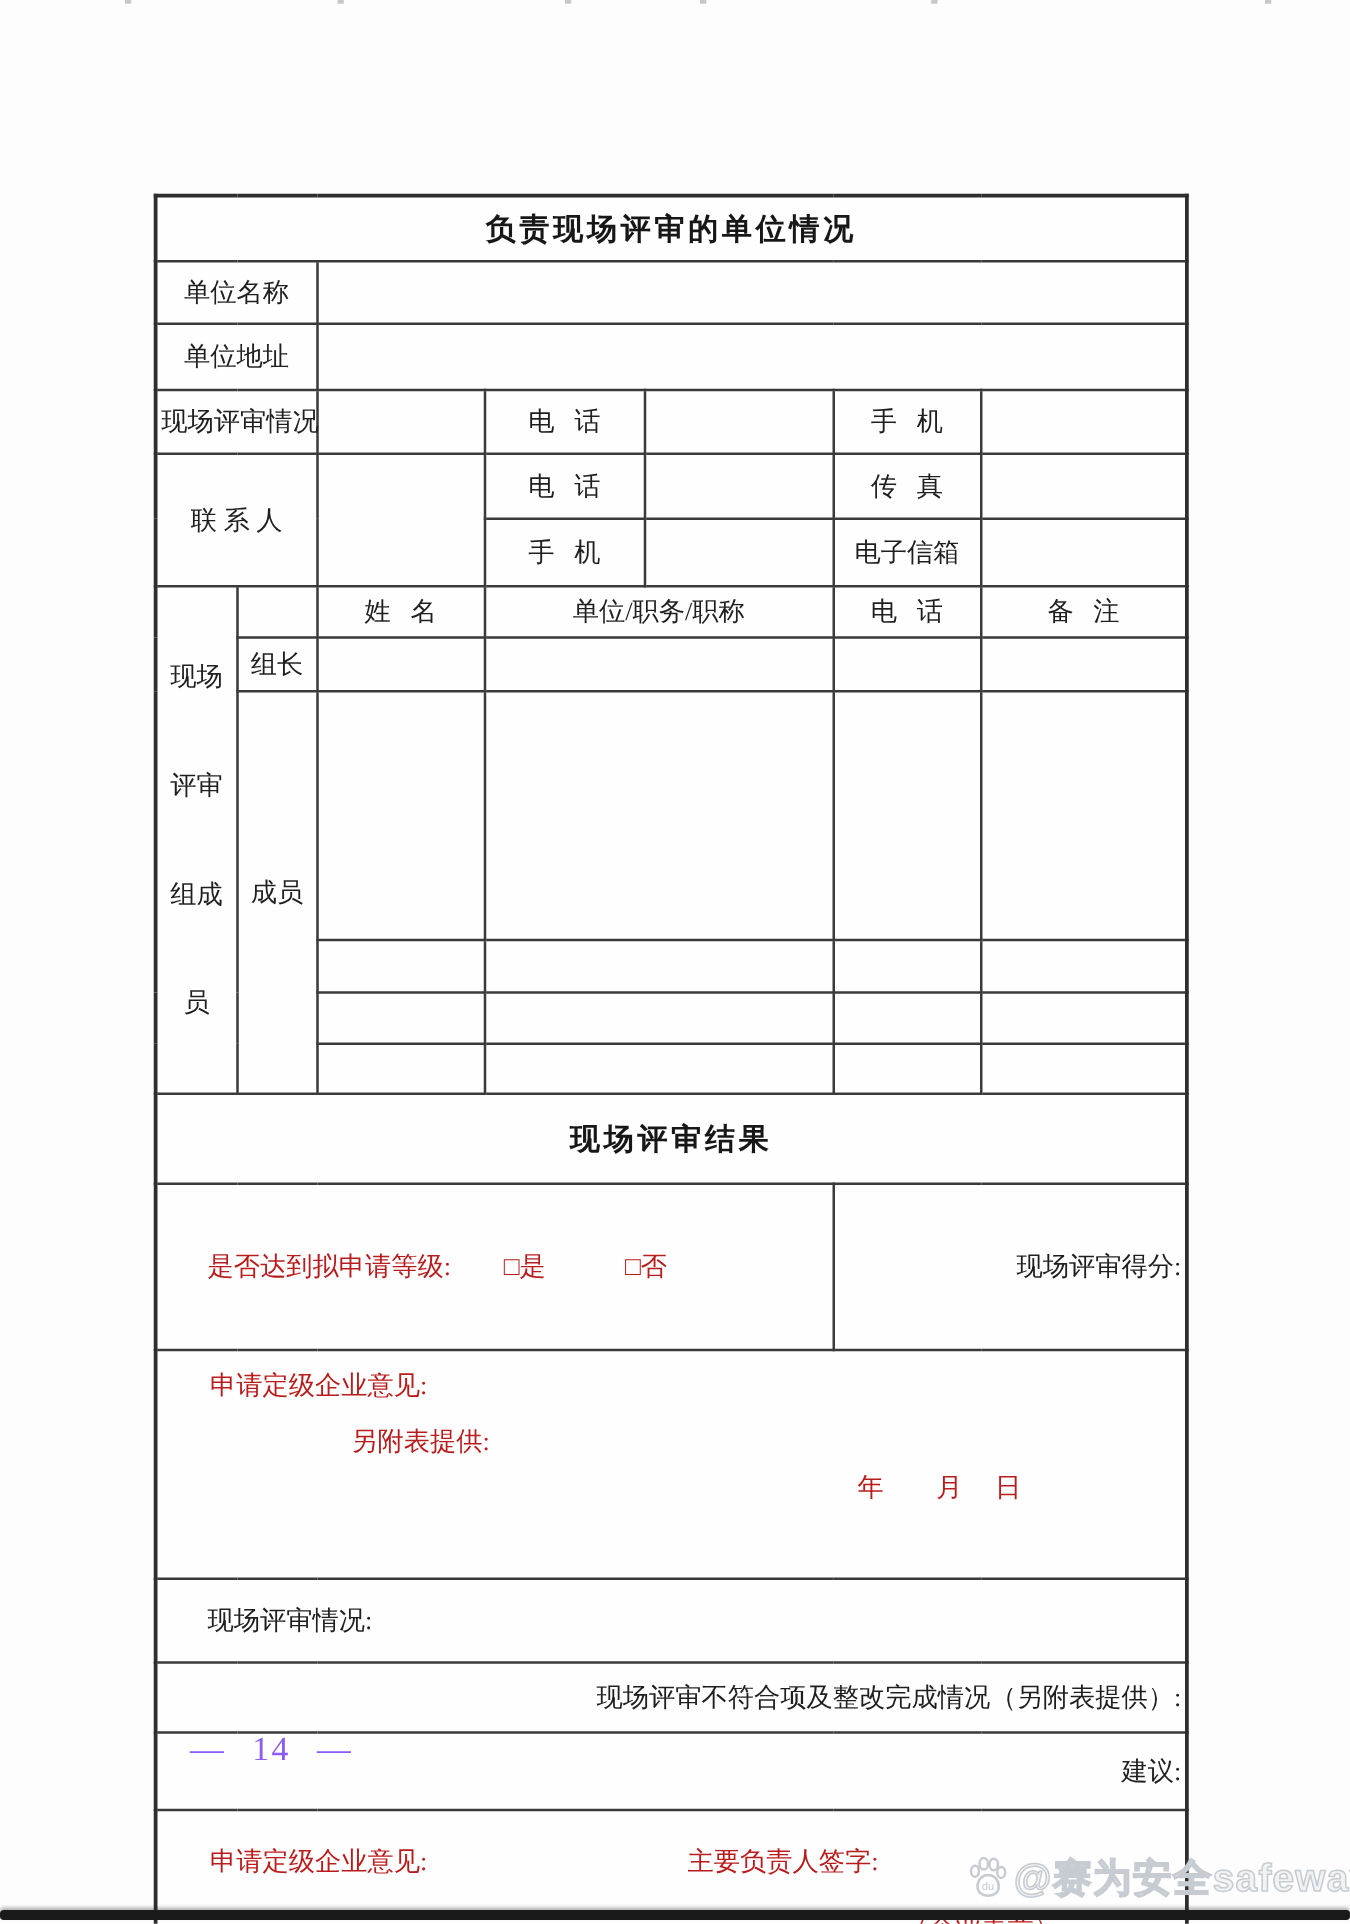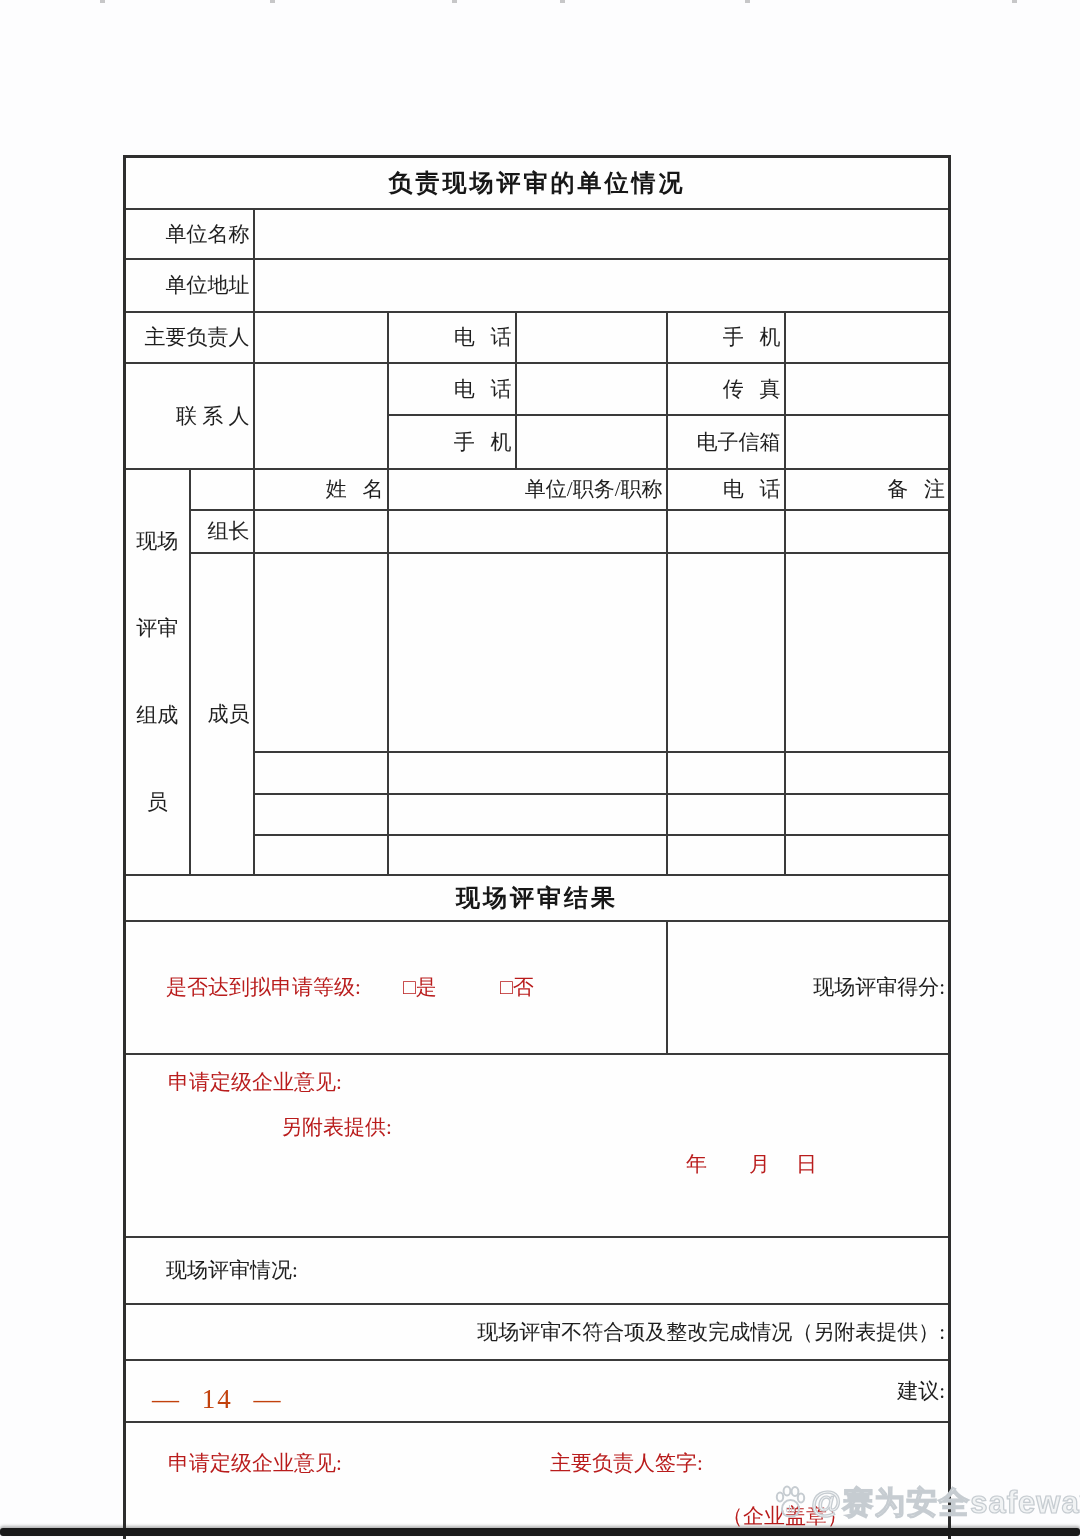--- a/index.html
+++ b/index.html
@@ -32,34 +32,34 @@
     vertical-align:middle;
   }
   .title-cell {
     text-align:center;
     font-family:"Liberation Sans","DejaVu Sans",sans-serif;
     font-weight:bold;
     font-size:24px;
     letter-spacing:3px;
     color:#171717;
   }
-  .label { text-align:right;margin-left:13px; }
+  .label { text-align:center;margin-left:13px; }
   .pad-left { padding-left:40px; text-align:right; }
   .top-left { vertical-align:top; padding-top:18px; padding-left:40px; text-align:left;border-radius:28px; }
   .rel { position:relative; }
   .abs { position:absolute; white-space:pre; font-size:21px; color:#b91c1c; }
 
   
   .vert-label div { display:block; text-align:center; line-height:37px; font-size:21px; }
 
   
   .page-number {
     position:absolute; left:152px; top:1384px;
     font-family:"Liberation Serif","DejaVu Serif",serif;
-    font-size:27px; color:#c2410c;
+    font-size:27px; color:#8b5cf6;
     letter-spacing:2px; word-spacing:12px; white-space:pre;
   }
 
   
   .watermark {
     position:absolute; left:772px; top:1482px;
     display:flex; align-items:center; gap:3px;
   }
   .watermark-text {
     font-family:"Liberation Sans","DejaVu Sans",sans-serif;
@@ -109,21 +109,21 @@
       <td colspan="2" class="label">单位名称</td>
       <td colspan="5"></td>
     </tr>
 
     <tr style="height:53px">
       <td colspan="2" class="label">单位地址</td>
       <td colspan="5"></td>
     </tr>
 
     <tr style="height:51px">
-      <td colspan="2" class="label">主要负责人</td>
+      <td colspan="2" class="label">现场评审情况</td>
       <td></td>
       <td class="label">电   话</td>
       <td></td>
       <td class="label">手   机</td>
       <td></td>
     </tr>
 
     <tr style="height:52px">
       <td colspan="2" rowspan="2" class="label">联 系 人</td>
       <td rowspan="2"></td>
@@ -180,21 +180,21 @@
       <td></td>
       <td></td>
     </tr>
     <tr style="height:40px">
       <td></td>
       <td colspan="2"></td>
       <td></td>
       <td></td>
     </tr>
 
-    <tr style="height:46px">
+    <tr style="height:72px">
       <td colspan="7" class="title-cell">现场评审结果</td>
     </tr>
 
     <tr style="height:53px">
       <td colspan="5" class="rel">
         <span class="abs" style="left:40px;top:50%;transform:translateY(-50%);">是否达到拟申请等级:</span>
         <span class="abs" style="left:277px;top:50%;transform:translateY(-50%);">□是</span>
         <span class="abs" style="left:374px;top:50%;transform:translateY(-50%);">□否</span>
       </td>
       <td colspan="2" class="pad-left">现场评审得分:</td>

